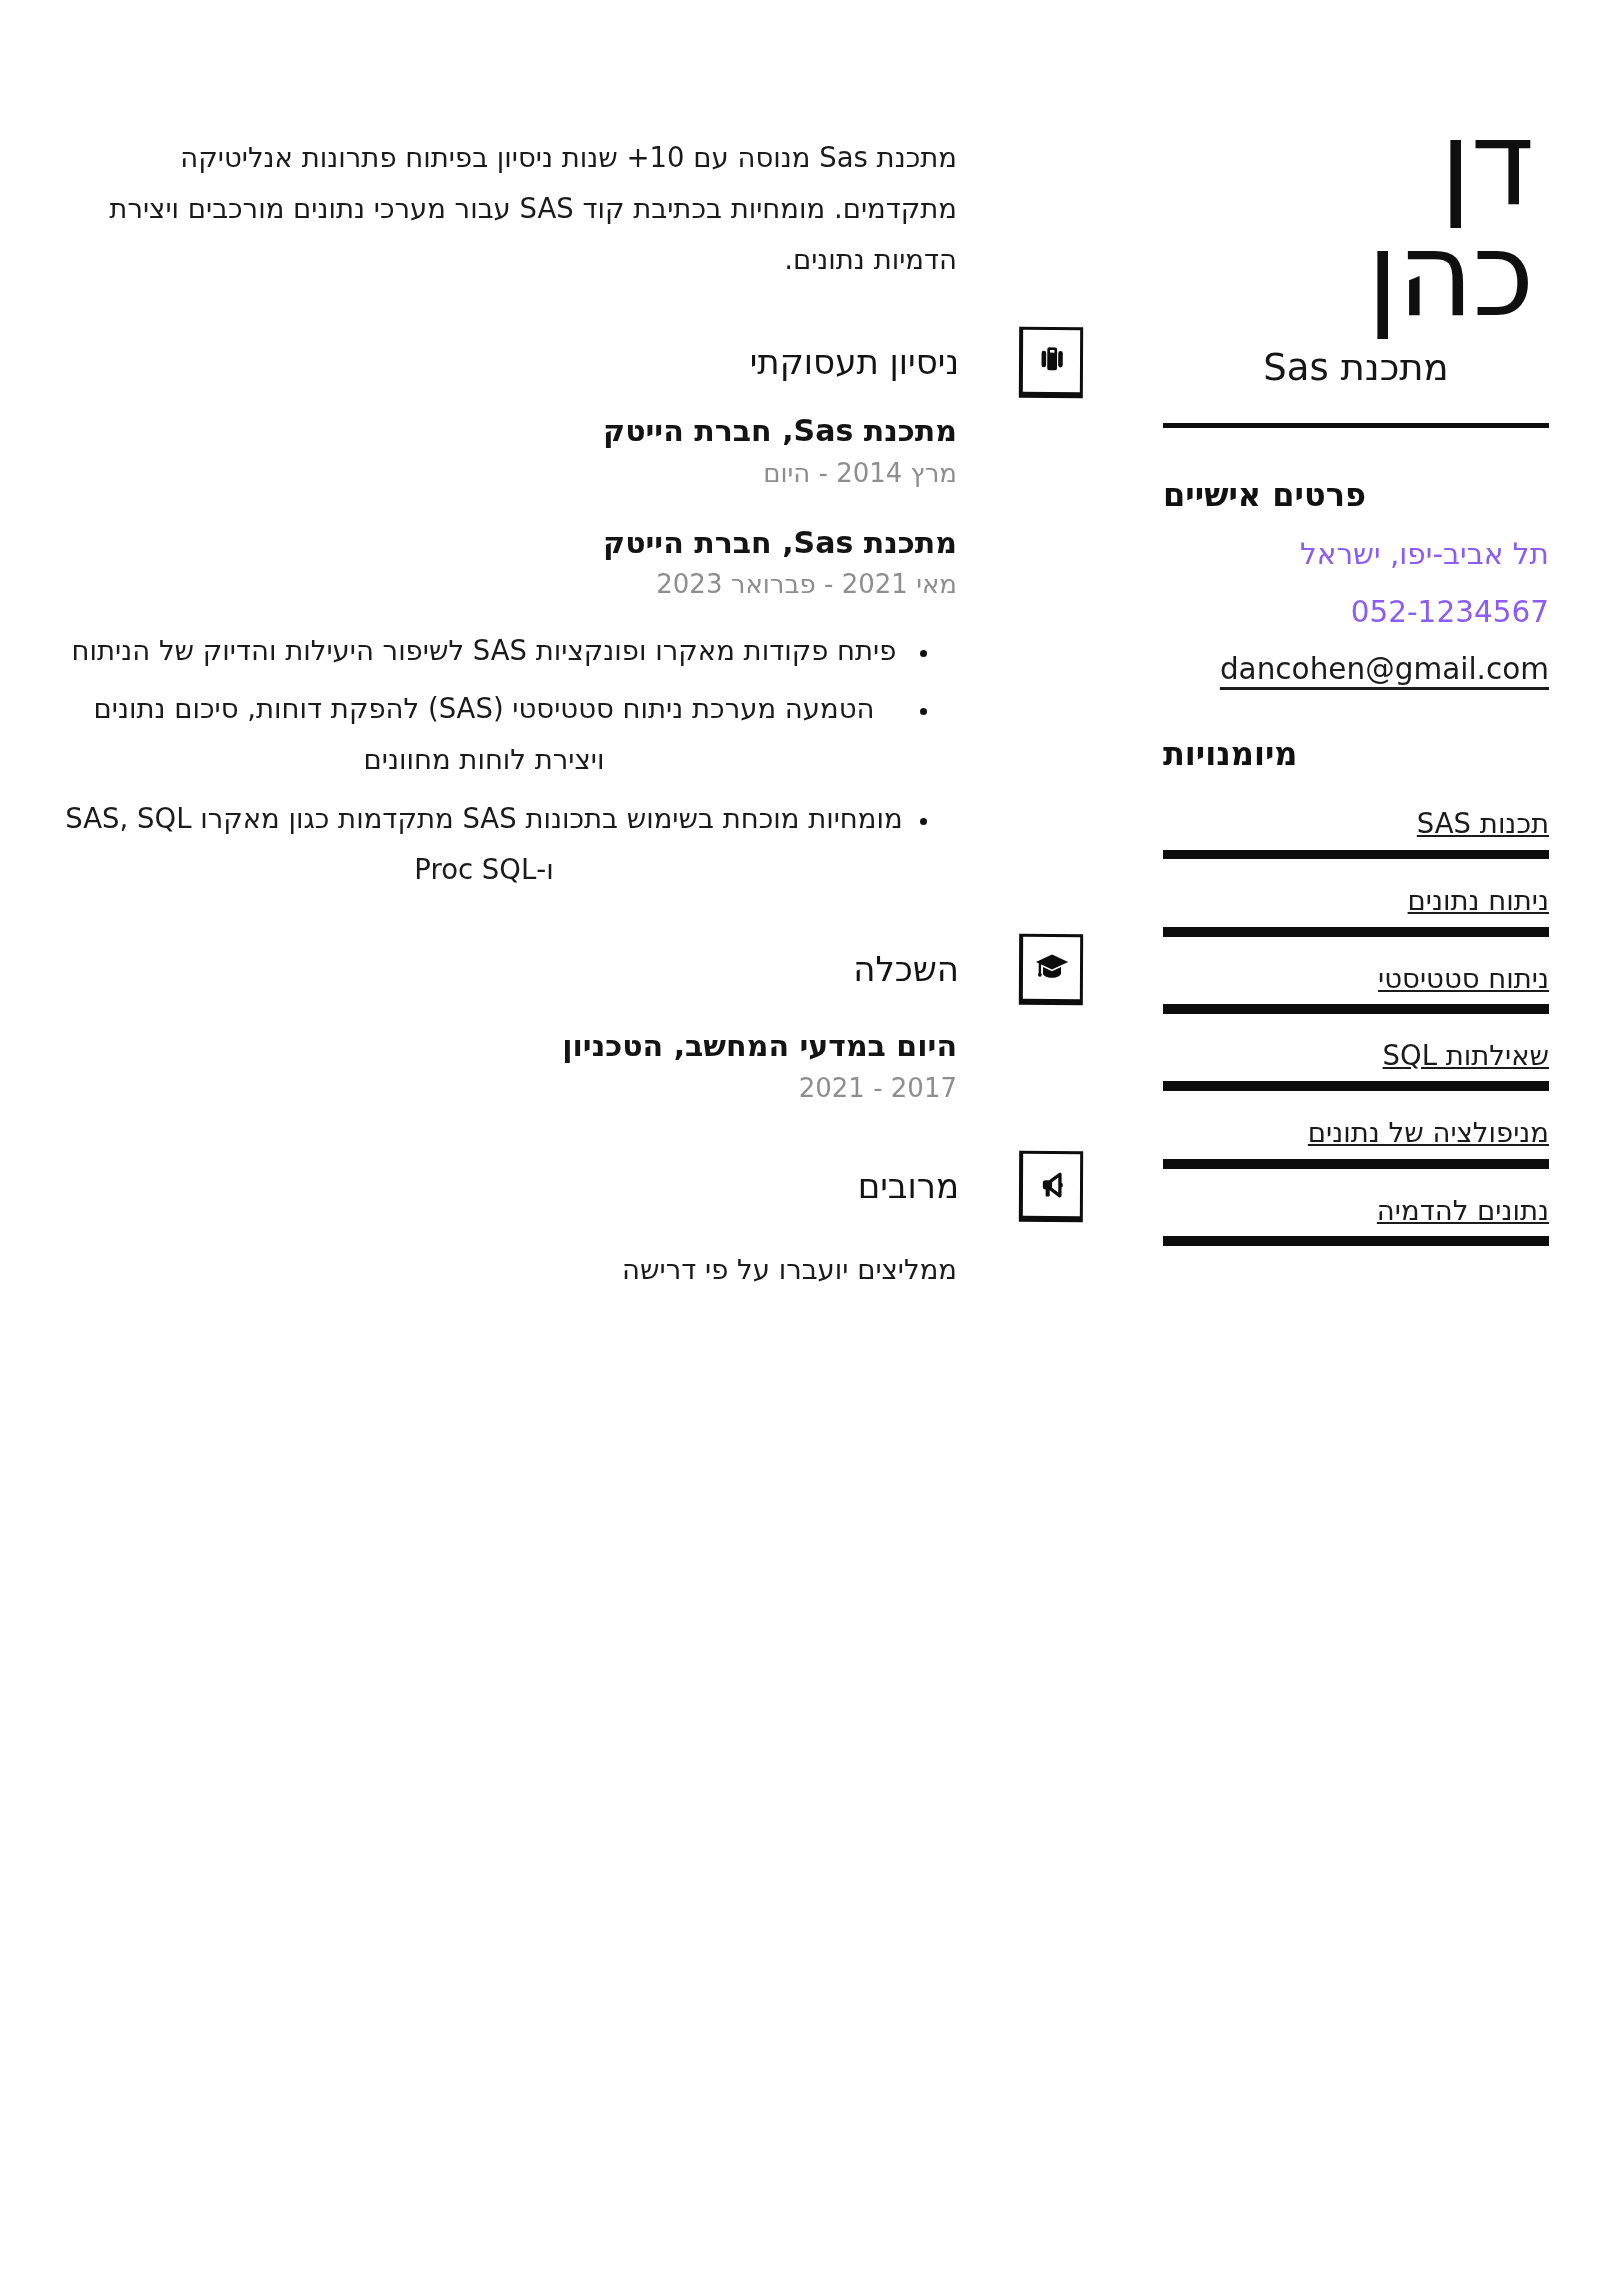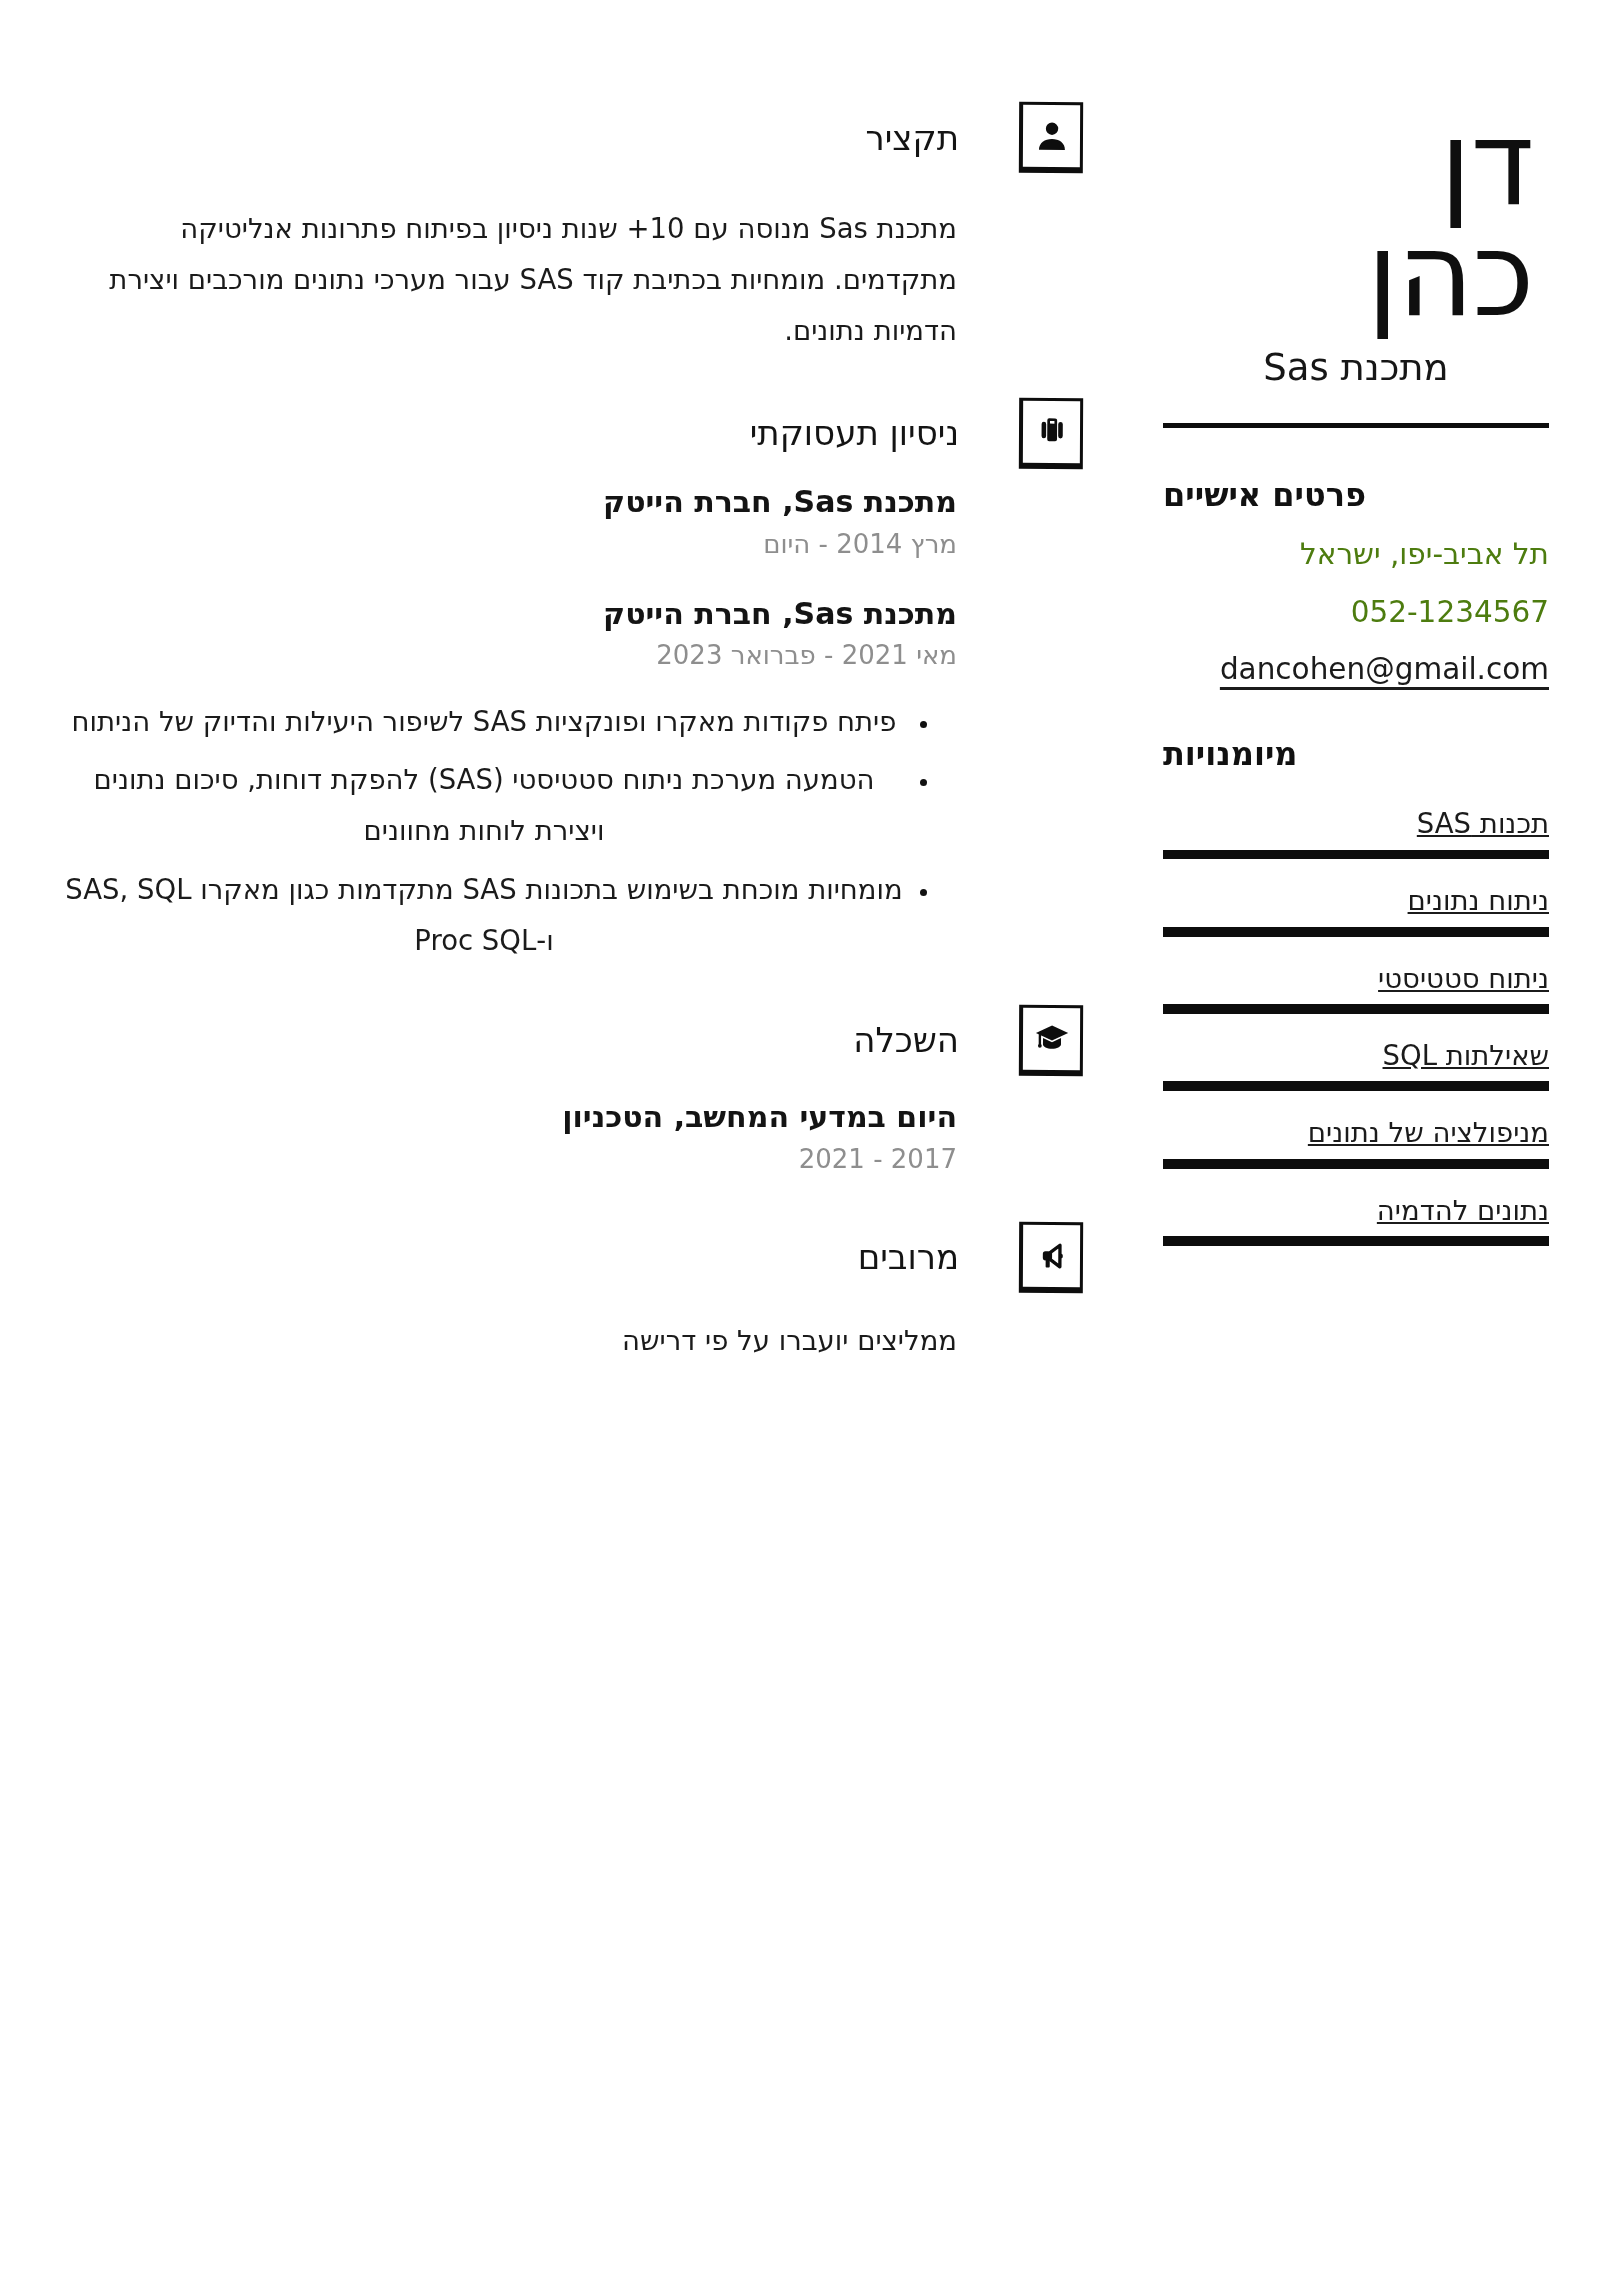--- a/index.html
+++ b/index.html
@@ -11,21 +11,21 @@
     font-family:"DejaVu Sans","Liberation Sans",sans-serif;
     color:#161616;
     overflow:hidden;
   }
   
   .sidebar{position:absolute;top:92px;right:74px;width:386px;}
   .name{margin:16px;font-size:117px;line-height:0.95;font-weight:400;letter-spacing:-1.3px;color:#0f0f0f;text-align:right;}
   .role{margin-top:3.9px;font-size:37px;color:#161616;text-align:center;}
   .rule{margin-top:34px;height:5.2px;background:#0d0d0d;width:100%;}
   .side-heading{margin:48px 0 0;font-size:32px;font-weight:700;text-align:left;color:#111;}
-  .contact-item{margin-top:23.6px;font-size:29.5px;line-height:1.15;text-align:right;color:#4d7c0f;display:block;}
+  .contact-item{margin-top:23.6px;font-size:29.5px;line-height:1.15;text-align:right;color:#8b5cf6;display:block;}
   .email{color:#1b1b1b;text-decoration:underline;text-decoration-thickness:2.6px;text-underline-offset:7.9px;width:fit-content;margin-right:0;margin-left:auto;direction:ltr;}
   .skills{margin-top:34px;}
   .skill{margin-bottom:25px;}
   .skill-label{font-size:27.5px;text-align:right;margin-bottom:10.5px;color:#1b1b1b;text-decoration:underline;}
   .skill-bar{width:100%;height:9.8px;background:#ffffff;position:relative;}
   .skill-fill{height:100%;background:#0d0d0d;margin-right:0;}
   
   .main{position:absolute;top:102px;right:540px;width:1021px;}
   .sec-head{display:flex;align-items:center;gap:60px;}
   .icon-box{
@@ -106,29 +106,20 @@
           <div class="skill-bar">
             <div class="skill-fill" style="width: 100%; background: rgb(13, 13, 13);"></div>
           </div>
         </div>
       </div>
   </aside>
 
   <main class="main">
 
     <section class="section summary-section">
-      <div class="sec-head">
-        <span class="icon-box">
-          <svg viewBox="0 0 24 24" fill="#0d0d0d" xmlns="http://www.w3.org/2000/svg">
-            <circle cx="12" cy="7.4" r="3.9"></circle>
-            <path d="M3.8 20.8c0-4.5 3.7-6.9 8.2-6.9s8.2 2.4 8.2 6.9z"></path>
-          </svg>
-        </span>
-        <h3 class="sec-title">תקציר</h3>
-      </div>
       <p class="summary-text">מתכנת Sas מנוסה עם 10+ שנות ניסיון בפיתוח פתרונות אנליטיקה מתקדמים. מומחיות בכתיבת קוד SAS עבור מערכי נתונים מורכבים ויצירת הדמיות נתונים.</p>
     </section>
 
     <section class="section">
       <div class="sec-head exp-head">
         <span class="icon-box">
           <svg viewBox="0 0 24 24" fill="#0d0d0d" xmlns="http://www.w3.org/2000/svg">
             <rect x="9" y="3.4" width="6.2" height="14.4" rx="1.2"></rect>
             <rect x="10.7" y="5" width="2.8" height="1.7" fill="#ffffff"></rect>
             <rect x="5.4" y="5.6" width="2.9" height="10.4" rx="1.45"></rect>

